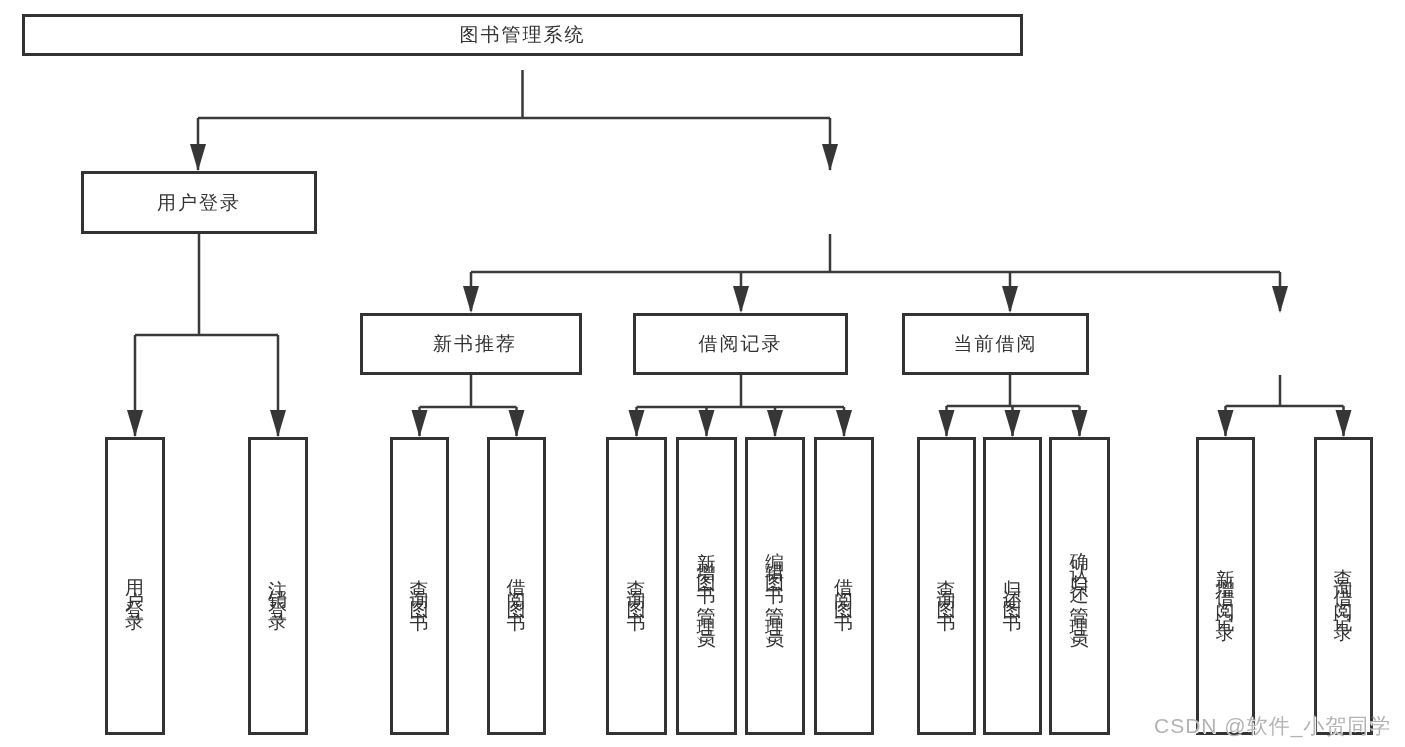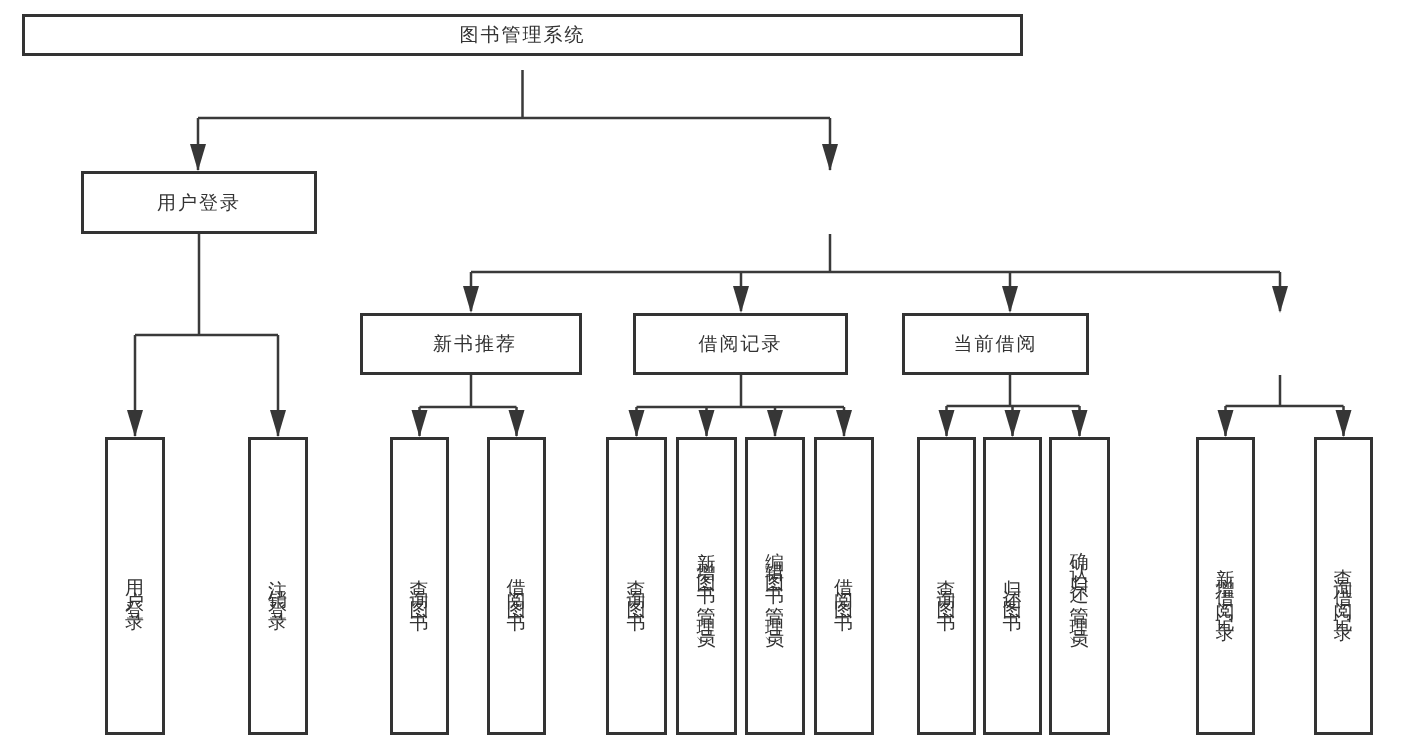--- a/index.html
+++ b/index.html
@@ -151,14 +151,15 @@
     <span class="vtext">确认归还（管理员）</span>
   </div>
 
   <div class="node vbox" style="left:1196px; width:59px;">
     <span class="vtext">新增借阅记录</span>
   </div>
   <div class="node vbox" style="left:1314px; width:59px;">
     <span class="vtext">查询借阅记录</span>
   </div>
 
+  <div id="watermark">CSDN @软件_小贺同学</div>
 
 </div>
 
 </body></html>

